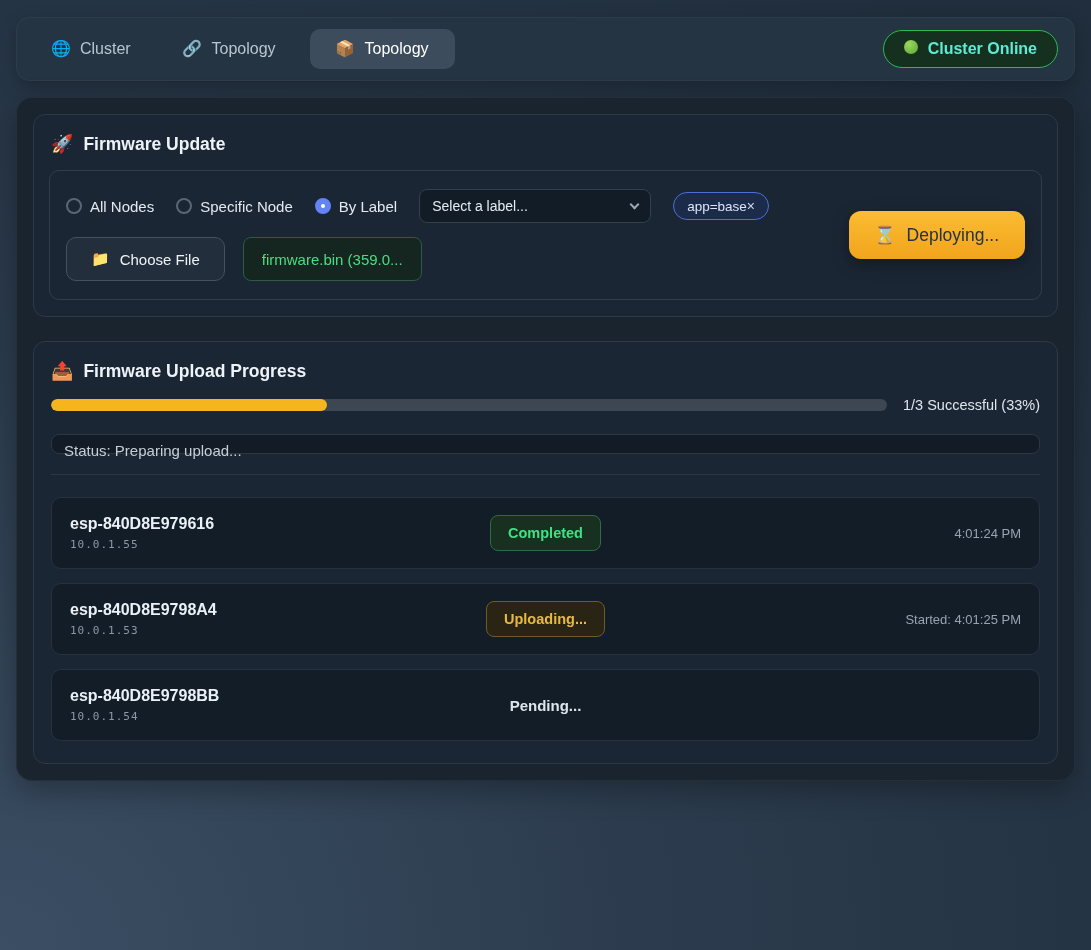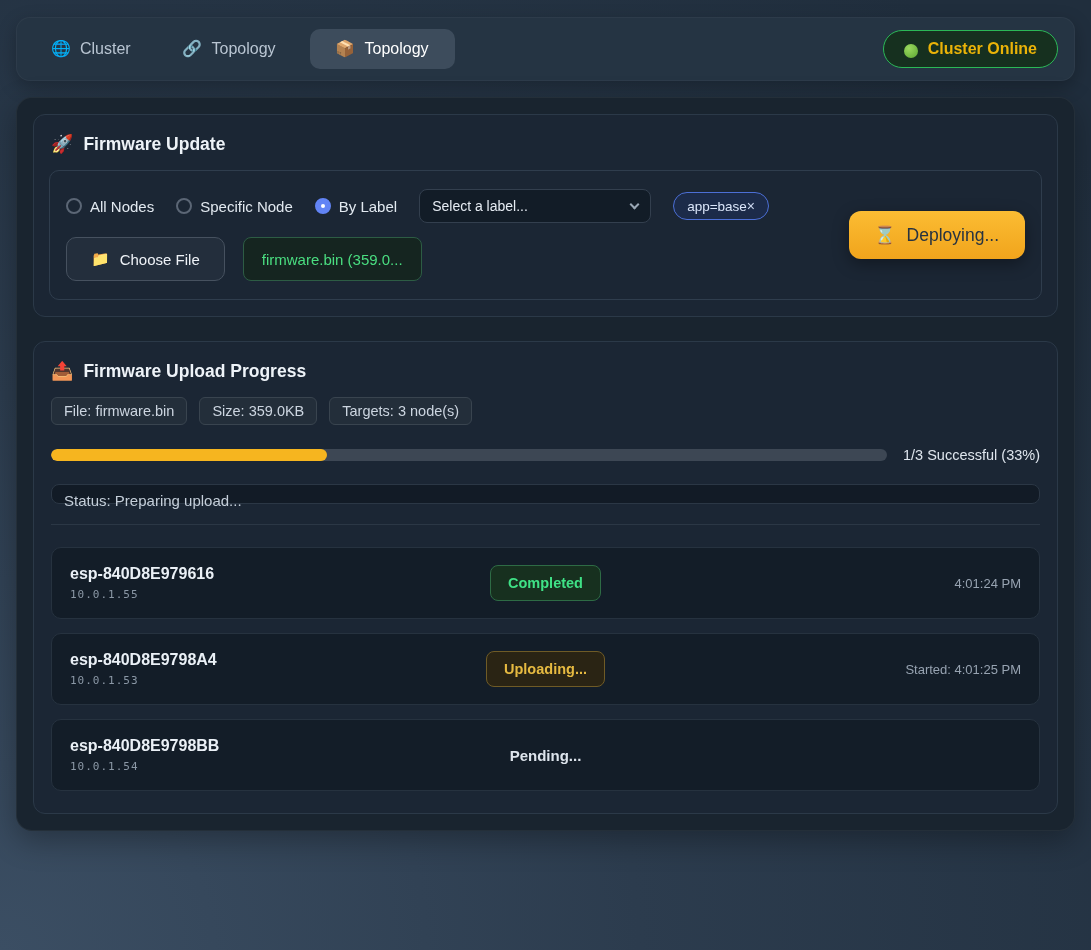--- a/index.html
+++ b/index.html
@@ -18,23 +18,23 @@
     box-shadow:0 6px 18px rgba(0,0,0,0.25);
   }
   .nav-item {
     display:flex; align-items:center; gap:9px;
     color:#b9c5d2; font-size:16px; padding:11px 18px; border-radius:10px;
     cursor:pointer; margin-right:16px;
   }
   .nav-item.active { background:rgba(148,163,184,0.22); color:#ffffff; padding:11px 26px; }
   .nav-icon { font-size:16px; line-height:1; }
   .status-pill {
-    margin-left:auto; display:flex; align-items:flex-end; gap:10px;
+    margin-left:auto; display:flex; align-items:flex-start; gap:10px;
     background:#16301f; border:1px solid #2bb857; border-radius:22px;
-    padding:9px 20px; font-weight:bold; font-size:16px; color:#eab308;
+    padding:9px 20px; font-weight:bold; font-size:16px; color:#5eead4;
   }
   .status-dot { width:14px; height:14px; border-radius:50%;
     background:radial-gradient(circle at 35% 30%, #9bd95f, #5ba532); }
 
   
   .main {
     margin:16px; background:#19242f; border:1px solid rgba(255,255,255,0.05);
     border-radius:16px; padding:16px; box-shadow:0 10px 30px rgba(0,0,0,0.3);
   }
   .card {
@@ -197,25 +197,20 @@
       </button>
     </div>
   </div>
 
   <div class="card">
     <div class="card-title">
       <span class="emoji">📤</span>
       <span>Firmware Upload Progress</span>
     </div>
 
-    <div class="meta-row">
-      <span class="meta-badge">File: firmware.bin</span>
-      <span class="meta-badge">Size: 359.0KB</span>
-      <span class="meta-badge">Targets: 3 node(s)</span>
-    </div>
 
     <div class="progress-row">
       <div class="track">
         <div class="fill" style="width: 33%;"></div>
       </div>
       <span class="progress-label">1/3 Successful (33%)</span>
     </div>
 
     <div class="status-box">
       <span>Status: Preparing upload...</span>

